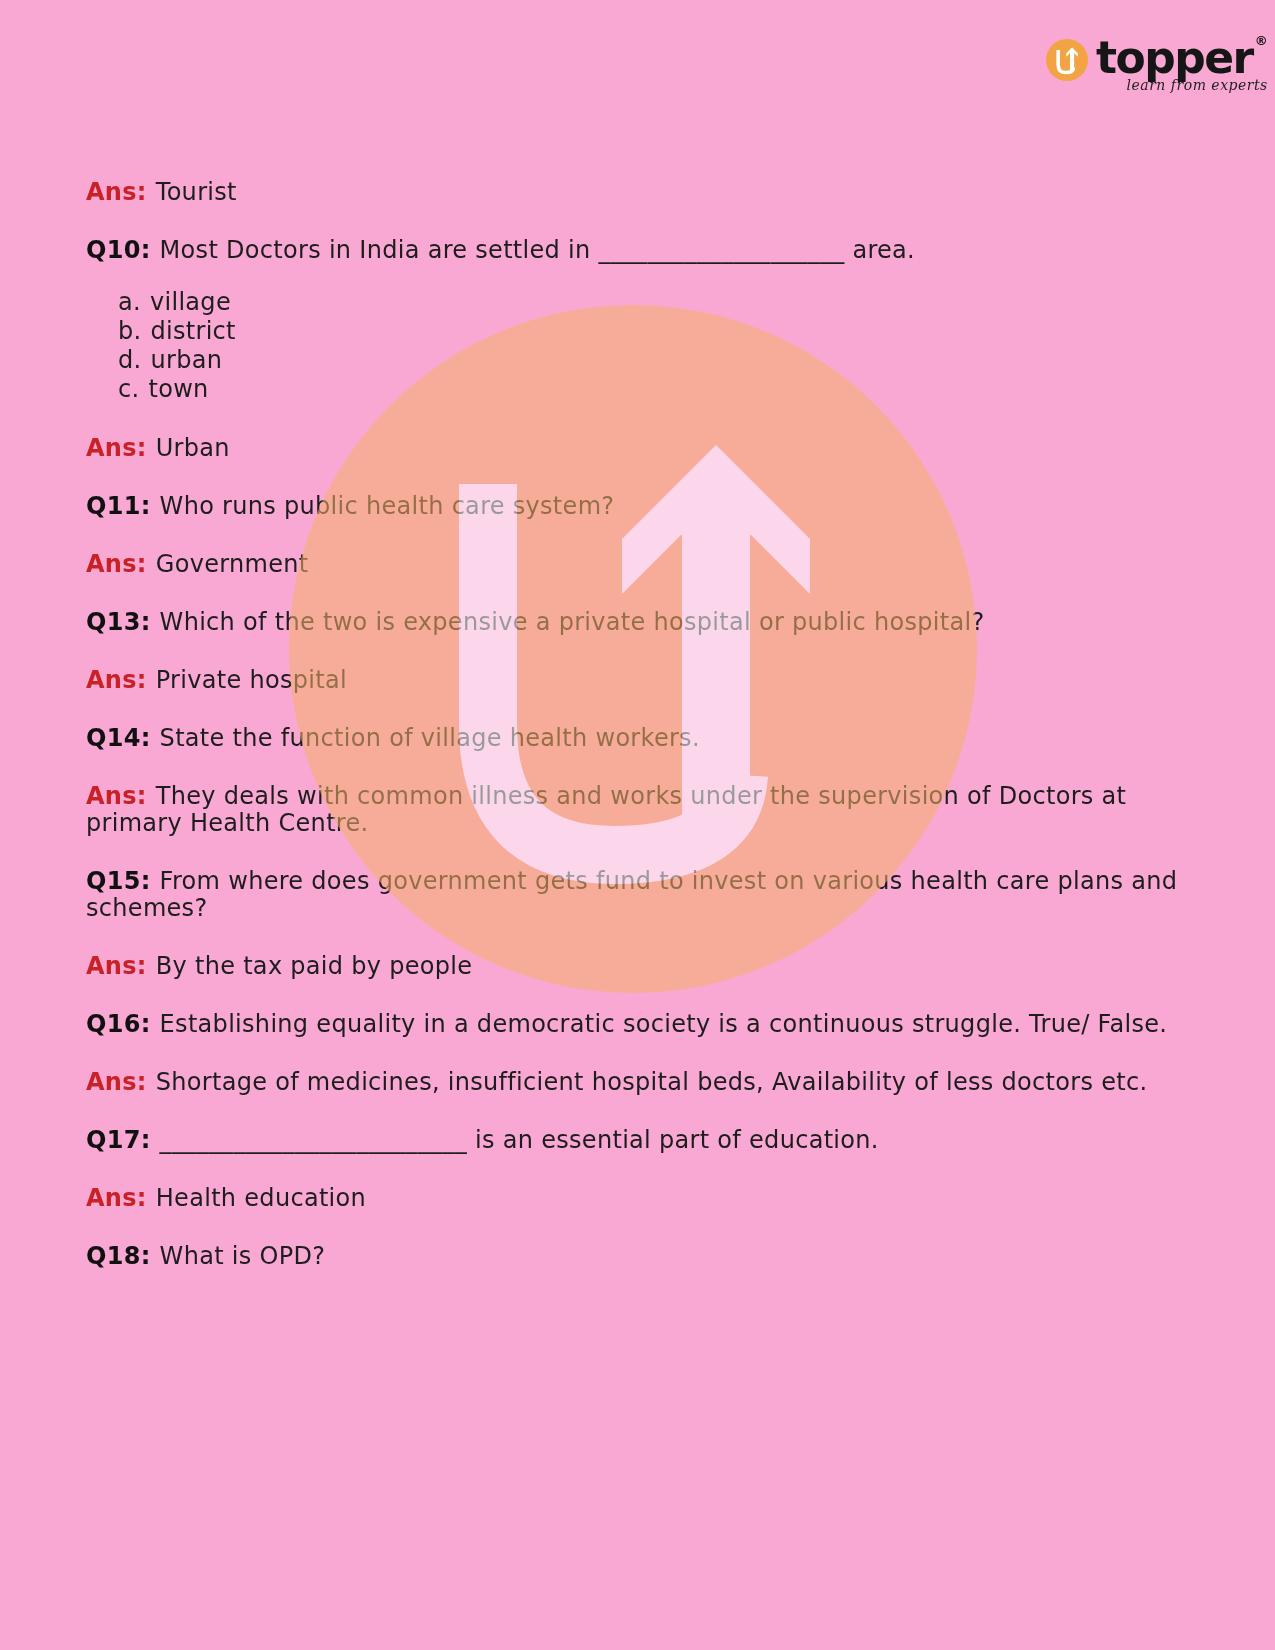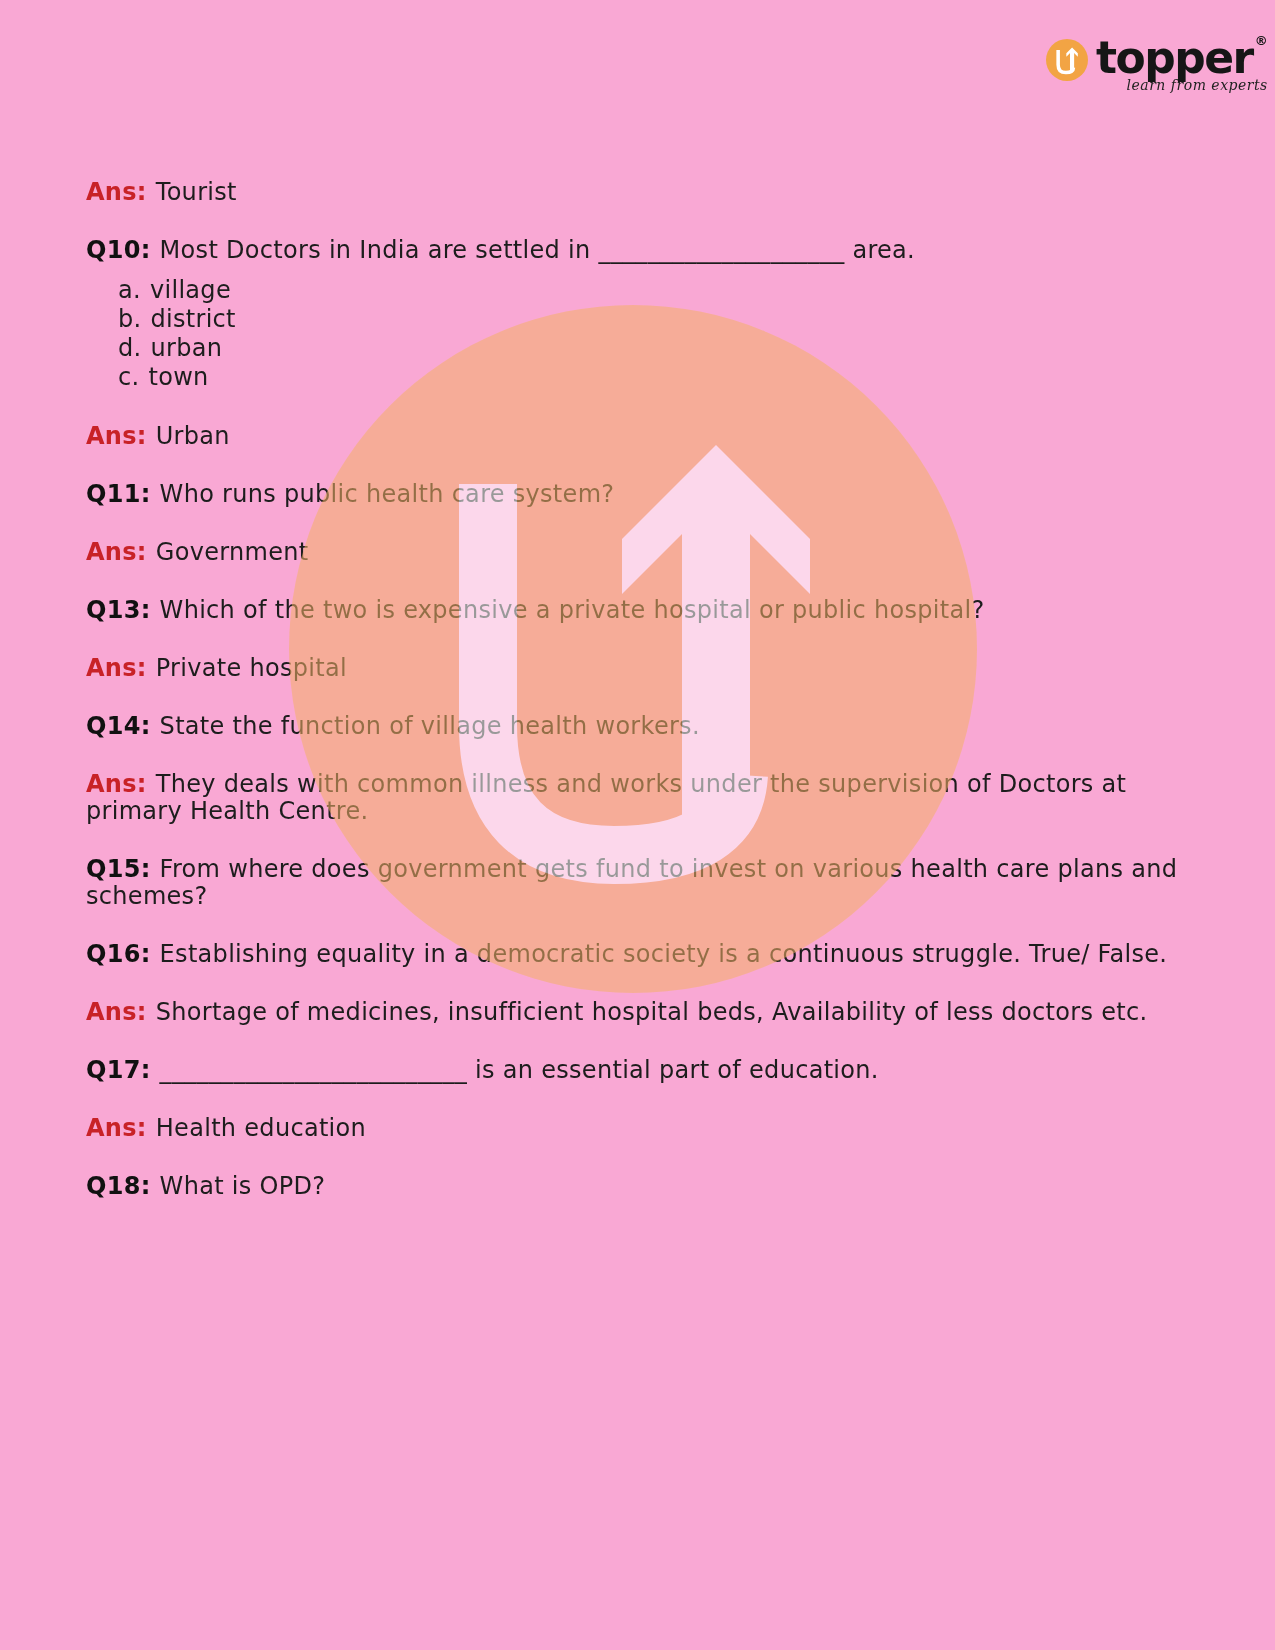--- a/index.html
+++ b/index.html
@@ -30,21 +30,21 @@
   
   .content{
     position:absolute;left:86px;top:179px;width:1130px;z-index:1;
     font-size:24px;line-height:27px;letter-spacing:0.3px;
   }
   .qa-block{margin:0 0 31px 0;}
   .qa-line{margin:0;white-space:nowrap;}
   .qa-line b{margin-right:9px;font-weight:700;}
   .qlabel{color:#111;}
   .alabel{color:var(--red);}
-  .options{margin-top:12px;padding-left:32px;}
+  .options{margin-top:24px;padding-left:32px;}
   .option{line-height:29px;white-space:nowrap;}
   .okey{display:inline-block;margin-right:9px;}
 
   
   .watermark{
     position:absolute;left:289px;top:305px;width:688px;height:688px;
     opacity:0.55;z-index:5;pointer-events:none;
   }
   .wm-circle{fill:var(--wm-orange);}
   .logo-circle{fill:var(--logo-orange);}
@@ -103,20 +103,23 @@
       <div class="qa-block">
         <p class="qa-line"><b class="qlabel">Q14:</b><span>State the function of village health workers.</span></p>
       </div>
       <div class="qa-block">
         <p class="qa-line"><b class="alabel">Ans:</b><span>They deals with common illness and works under the supervision of Doctors at</span><br><span>primary Health Centre.</span></p>
       </div>
       <div class="qa-block">
         <p class="qa-line"><b class="qlabel">Q15:</b><span>From where does government gets fund to invest on various health care plans and</span><br><span>schemes?</span></p>
       </div>
       <div class="qa-block">
+        <p class="qa-line"><b class="alabel">Ans:</b><span>By the tax paid by people</span></p>
+      </div>
+      <div class="qa-block">
         <p class="qa-line"><b class="qlabel">Q16:</b><span>Establishing equality in a democratic society is a continuous struggle. True/ False.</span></p>
       </div>
       <div class="qa-block">
         <p class="qa-line"><b class="alabel">Ans:</b><span>Shortage of medicines, insufficient hospital beds, Availability of less doctors etc.</span></p>
       </div>
       <div class="qa-block">
         <p class="qa-line"><b class="qlabel">Q17:</b><span>_________________________ is an essential part of education.</span></p>
       </div>
       <div class="qa-block">
         <p class="qa-line"><b class="alabel">Ans:</b><span>Health education</span></p>

